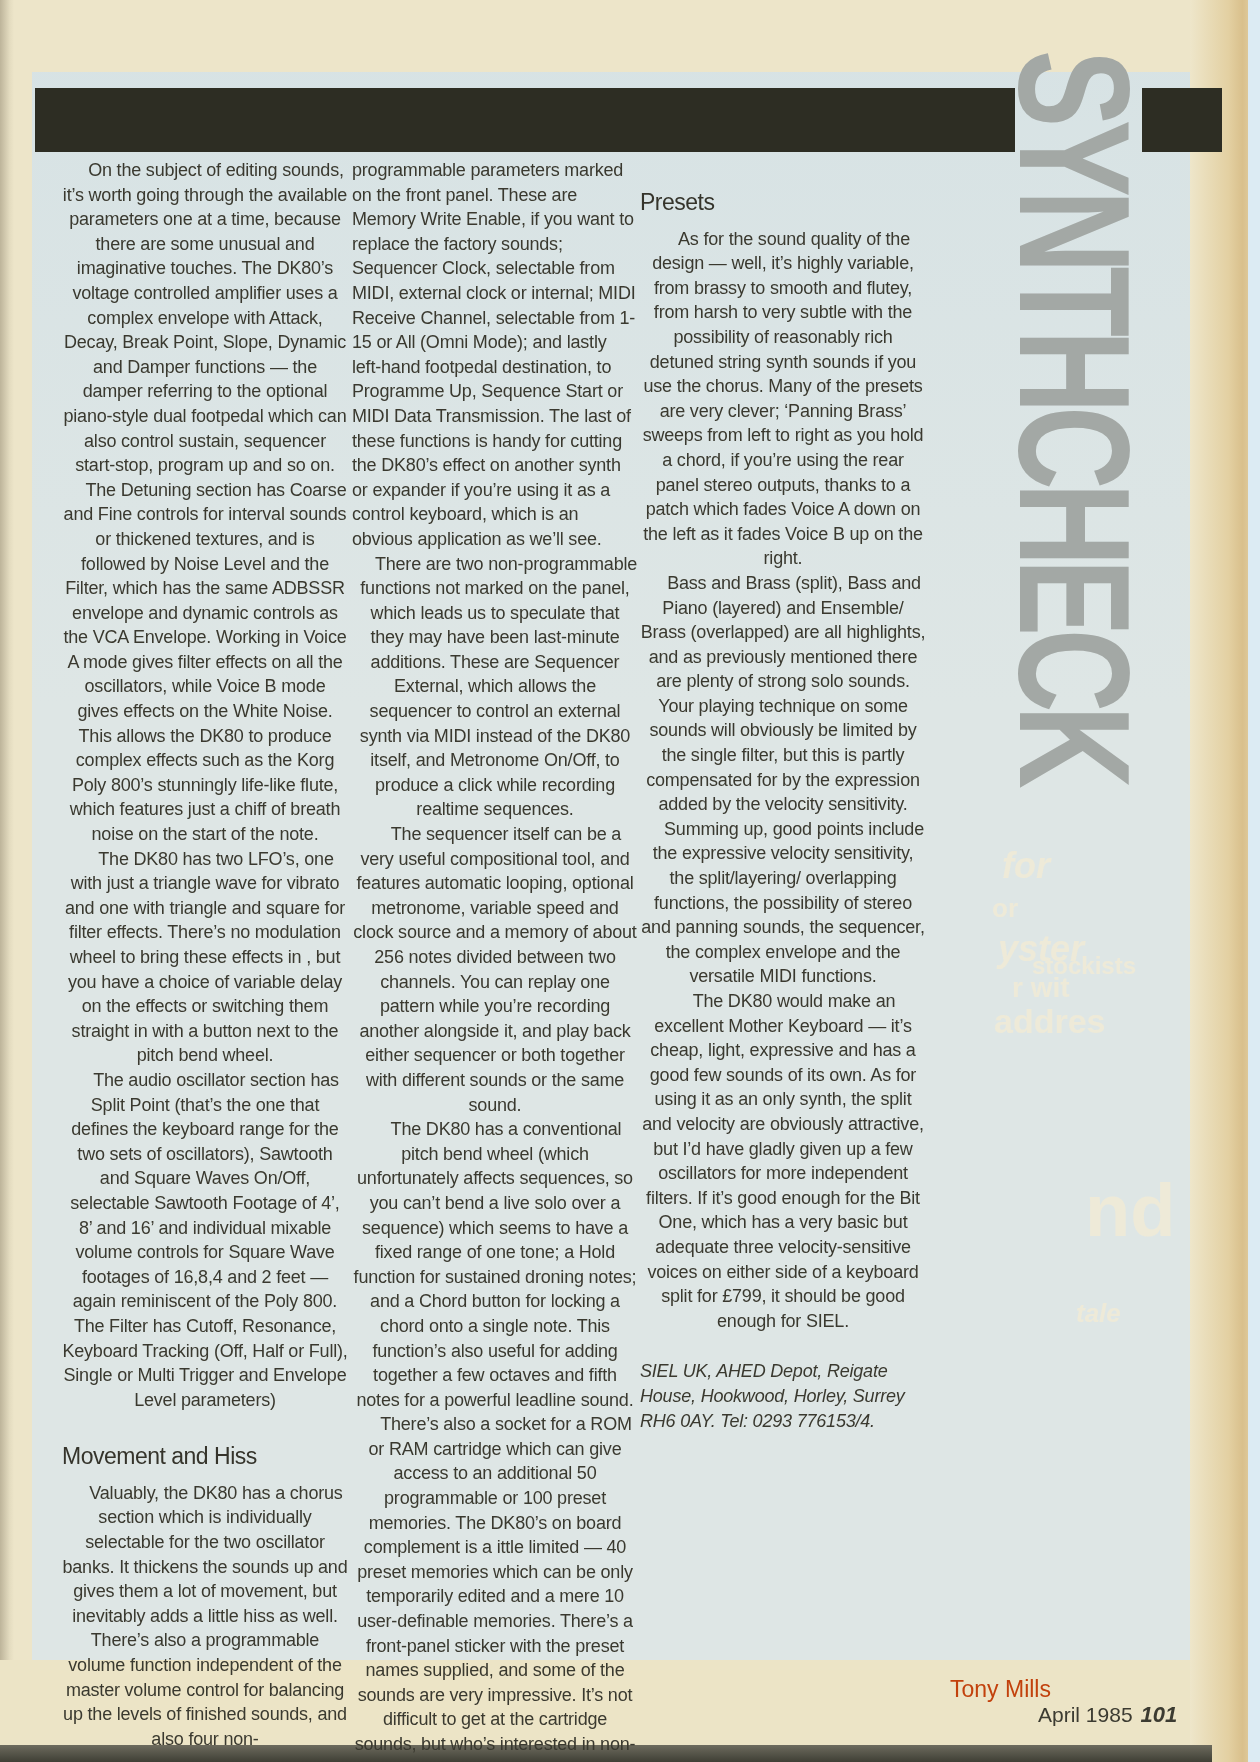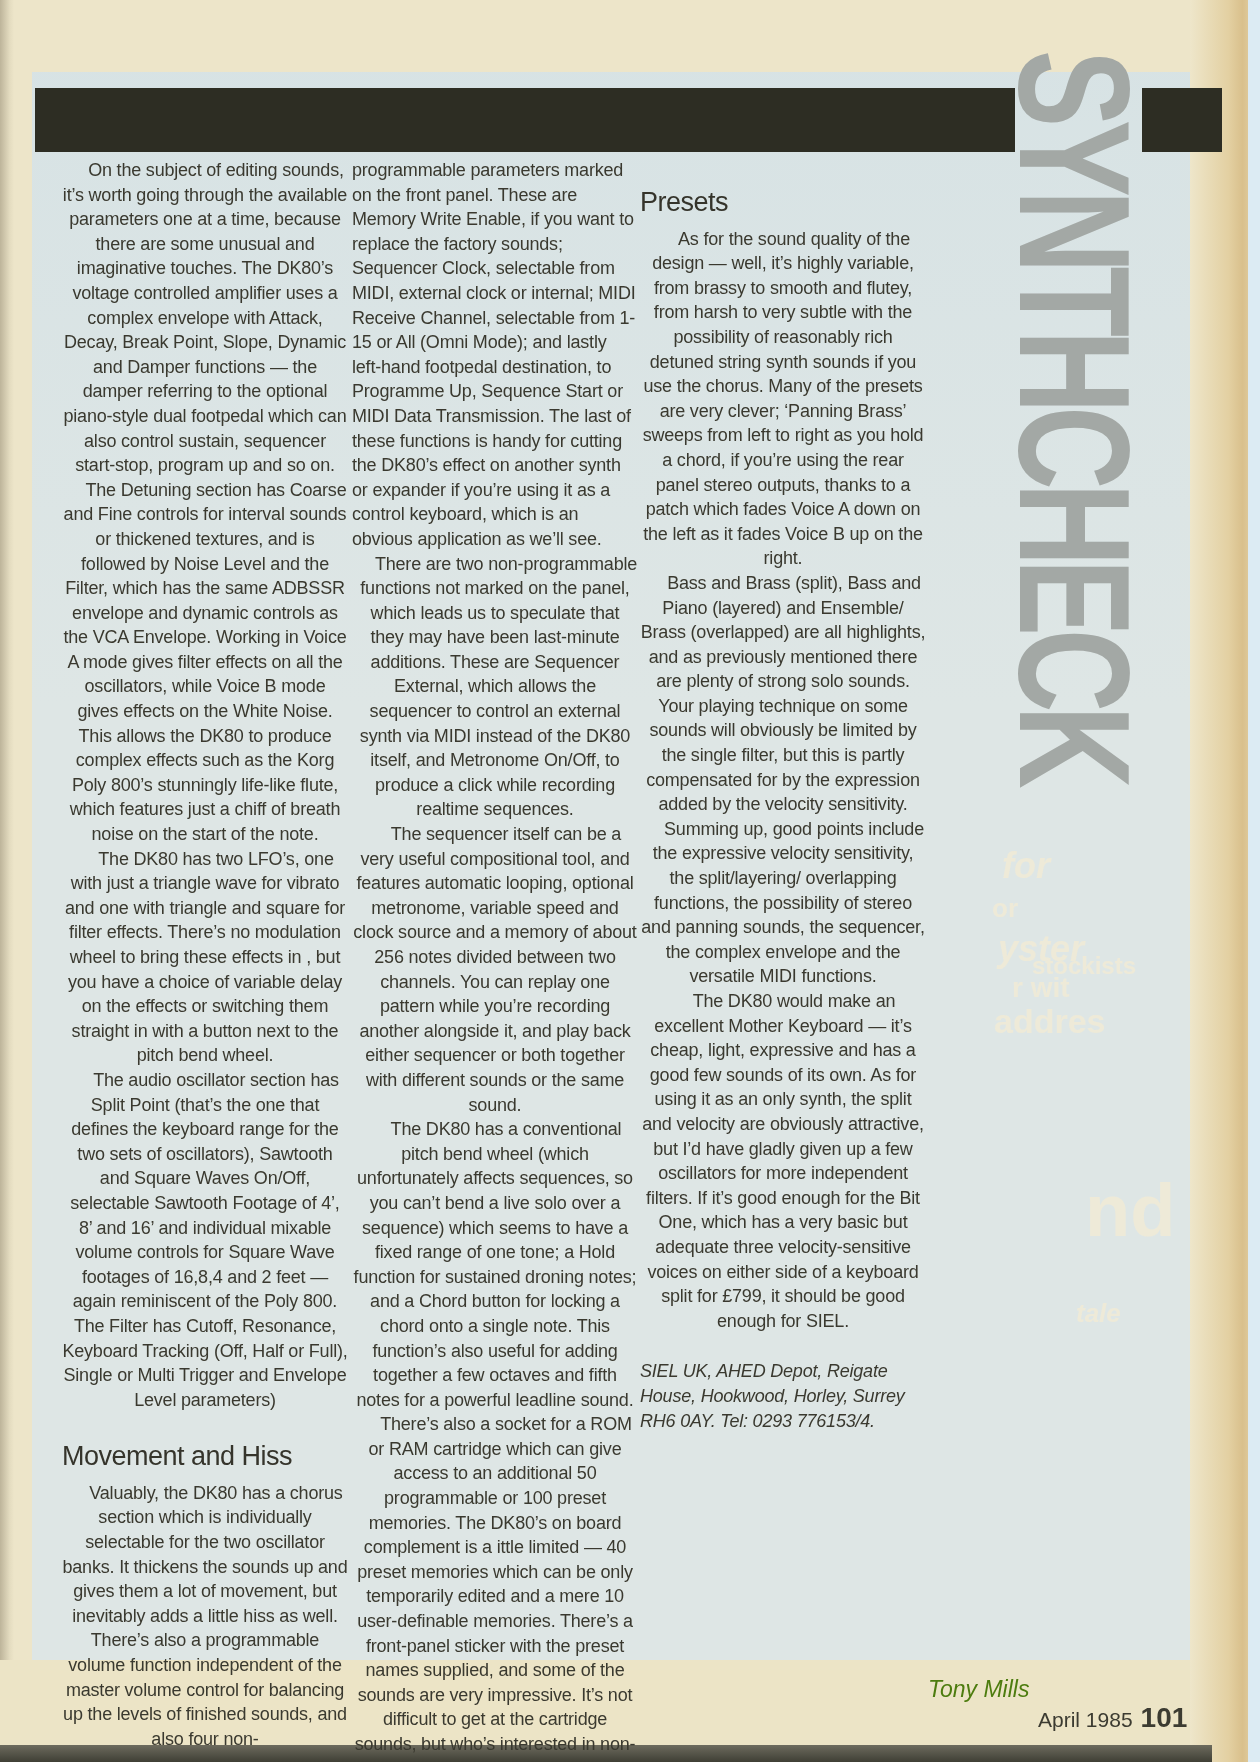--- a/index.html
+++ b/index.html
@@ -34,38 +34,38 @@
     z-index:3;white-space:nowrap;user-select:none;}
 
   
   .col{position:absolute;top:158px;width:286px;color:#3a392f;
     font-size:18px;line-height:24.6px;letter-spacing:-.2px;z-index:2;}
   #col-1{left:62px;}
   #col-2{left:352px;}
   #col-3{left:640px;}
   .col p{margin:0;}
   .col p.indent{text-indent:22px;text-align:center;}
-  .col h2{font-size:27px;font-weight:500;letter-spacing:-.5px;color:#35342b;margin:32px 0 12px;}
+  .col h2{font-size:23px;font-weight:500;letter-spacing:-.5px;color:#35342b;margin:32px 0 12px;}
   .col .address{margin:26px 0 0;font-style:italic;}
 
   
   .ghost{position:absolute;color:#f1ebd6;font-weight:700;z-index:1;opacity:.85;white-space:nowrap;}
   #ghost-0{left:1002px;top:845px;font-size:36px;font-style:italic;}
   #ghost-1{left:992px;top:893px;font-size:26px;}
   #ghost-2{left:998px;top:928px;font-size:36px;font-style:italic;}
   #ghost-3{left:1012px;top:972px;font-size:28px;}
   #ghost-4{left:994px;top:1002px;font-size:34px;}
   #ghost-5{left:1032px;top:952px;font-size:24px;}
   #ghost-6{left:1085px;top:1168px;font-size:74px;}
   #ghost-7{left:1076px;top:1298px;font-size:26px;font-style:italic;}
 
   
-  #byline{position:absolute;left:928px;top:1676px;font-size:23px;font-style:italic;color:#4d7c0f;z-index:4;}
+  #byline{position:absolute;left:950px;top:1676px;font-size:23px;color:#c2410c;z-index:4;}
   #folio{position:absolute;left:1038px;top:1702px;font-size:21px;color:#3c3b31;z-index:4;}
-  #folio .num{font-weight:700;font-size:28px;margin-left:8px;}
+  #folio .num{font-weight:700;font-size:22px;margin-left:8px;font-style:italic;}
 </style>
 </head>
 <body>
 
 <div id="page">
 
   <div id="content-bg">
     <div class="tint"></div>
   </div>
 

